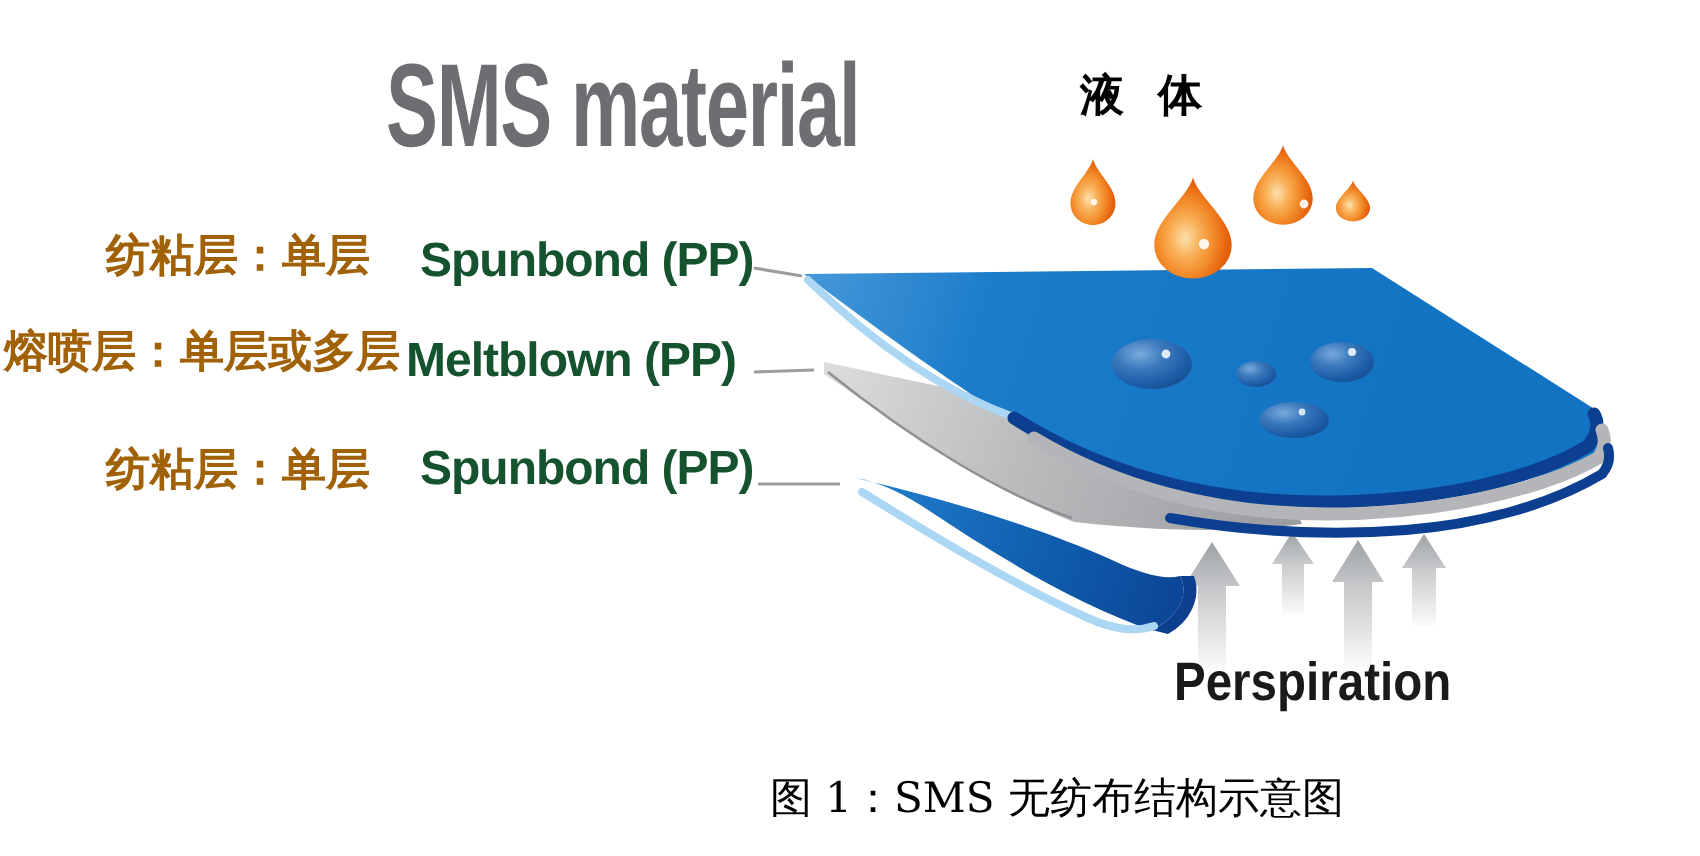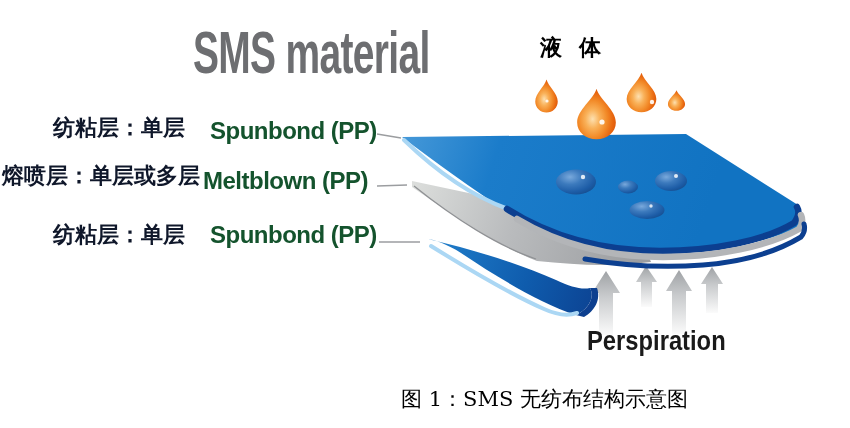--- a/index.html
+++ b/index.html
@@ -1,32 +1,32 @@
 <!DOCTYPE html>
 <html><head>
 <meta charset="utf-8">
 <style>
   html,body{margin:0;padding:0;background:#fff;}
   .stage{position:relative;width:850px;height:428px;background:#ffffff;overflow:hidden;
          font-family:"Liberation Sans","DejaVu Sans",sans-serif;}
   .abs{position:absolute;white-space:nowrap;}
   .title{left:193px;top:24px;font-size:59px;font-weight:bold;color:#6d6e71;
          letter-spacing:-1px;line-height:1;transform:scaleX(.66);transform-origin:0 0;}
-  .zh{font-size:22px;font-weight:bold;color:#0f172a;line-height:1.2;}
+  .zh{font-size:22px;font-weight:bold;color:#a16207;line-height:1.2;}
   .en{font-size:24px;font-weight:bold;color:#14532d;letter-spacing:-0.5px;line-height:1.2;}
   .r1zh{left:53px;top:115px}
   .r1en{left:210px;top:117px}
   .r2zh{left:2px;top:163px}
   .r2en{left:203px;top:167px}
   .r3zh{left:53px;top:222px}
   .r3en{left:210px;top:221px}
   .liquid{left:540px;top:33px;font-size:22px;font-weight:bold;color:#000;letter-spacing:17px;}
   .persp{left:587px;top:326px;font-size:27px;font-weight:bold;color:#1a1a1a;
          transform:scaleX(.88);transform-origin:0 0;}
-  .caption{left:401px;top:385px;font-size:21px;color:#000;
+  .caption{left:385px;top:385px;font-size:21px;color:#000;
            font-family:"DejaVu Serif","Liberation Serif",serif;}
   svg{position:absolute;left:370px;top:58px;}
 </style>
 </head>
 <body>
 
 <div class="stage">
 
   <div class="abs title">SMS material</div>
   <div class="abs liquid">液体</div>

